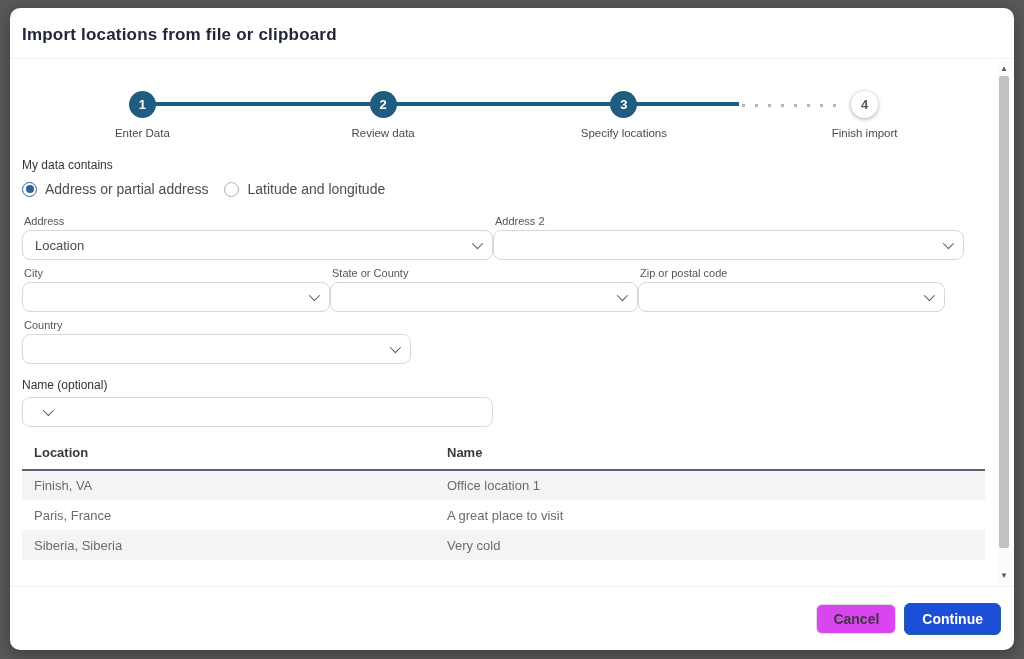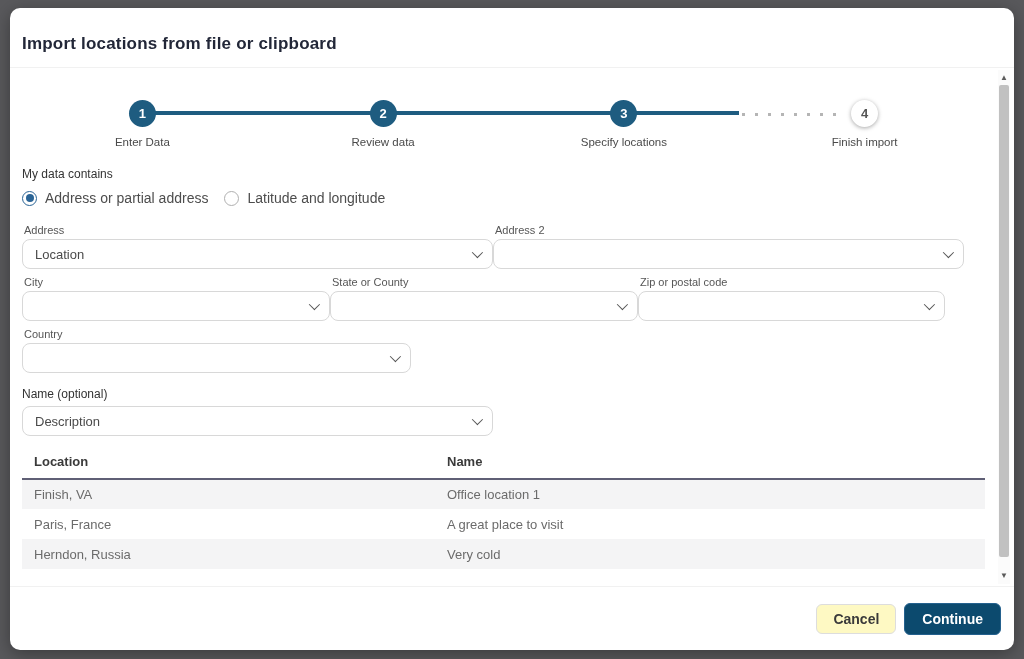--- a/index.html
+++ b/index.html
@@ -10,21 +10,21 @@
     position:relative;
     overflow:hidden;
   }
   .modal {
     position:absolute; left:10px; top:8px; width:1004px; height:642px;
     background:#ffffff; border-radius:10px;
     box-shadow:0 4px 18px rgba(0,0,0,.35);
     display:flex; flex-direction:column; overflow:hidden;
   }
   
-  .modal-header { padding:26px 12px 13px 12px; border-bottom:1px solid #f1f1f1; }
+  .modal-header { padding:17px 12px 13px 12px; border-bottom:1px solid #f1f1f1; }
   .modal-title { font-size:17px; font-weight:bold; color:#222738; letter-spacing:.2px; }
 
   
   .modal-body { flex:1; position:relative; overflow:hidden; }
   .content { position:absolute; inset:0; padding:0 29px 0 12px; }
 
   
   .stepper { position:relative; margin-top:12px; height:70px; }
   .step-line { position:absolute; top:31px; height:4px; background:#1e5c80; left:12.5%; width:62%; z-index:1; }
   .step-line-dotted { position:absolute; top:33px; height:3px; left:74.8%; width:10.5%; z-index:1;
@@ -82,22 +82,22 @@
   .scroll-arrow { position:absolute; left:0; width:12px; height:12px; color:#5a5a5a; font-size:8px; line-height:12px; text-align:center; cursor:pointer; }
   .scroll-arrow.up { top:2px; } .scroll-arrow.down { bottom:2px; }
   .scroll-thumb { position:absolute; left:1px; width:10px; top:15px; height:472px; background:#c1c1c1; border-radius:2px; cursor:pointer; }
 
   
   .modal-footer {
     height:64px; border-top:1px solid #f1f1f1;
     display:flex; align-items:center; justify-content:flex-end; gap:8px; padding-right:13px;
   }
   .btn { border-radius:6px; font-size:14px; font-weight:bold; cursor:pointer; font-family:inherit; }
-  .btn-cancel { background:#fef9c3; border:1px solid #ddd; color:#3a3a3a; padding:6px 16px; }
-  .btn-continue { background:#0c4a6e; border:1px solid #24618e; color:#fff; padding:7px 17px;text-align:center; }
+  .btn-cancel { background:#d946ef; border:1px solid #ddd; color:#3a3a3a; padding:6px 16px; }
+  .btn-continue { background:#1d4ed8; border:1px solid #24618e; color:#fff; padding:7px 17px;text-align:center; }
 </style>
 </head>
 <body>
 
 <div class="modal">
 
   <div class="modal-header">
     <div class="modal-title">Import locations from file or clipboard</div>
   </div>
 
@@ -187,21 +187,20 @@
             <span class="sel-value"></span>
             <span class="chevron"></span>
           </div>
         </div>
       </div>
 
       <div class="section-heading mt16">Name (optional)</div>
       <div class="form-row mt4">
         <div class="w-half">
           <div class="select">
-            <span class="sel-value">Description</span>
             <span class="chevron"></span>
           </div>
         </div>
       </div>
 
       <table class="preview-table">
         <thead>
           <tr>
             <th class="col-location">Location</th>
             <th>Name</th>
@@ -210,21 +209,21 @@
         <tbody>
           <tr class="striped">
             <td>Finish, VA</td>
             <td>Office location 1</td>
           </tr>
           <tr>
             <td>Paris, France</td>
             <td>A great place to visit</td>
           </tr>
           <tr class="striped">
-            <td>Herndon, Russia</td>
+            <td>Siberia, Siberia</td>
             <td>Very cold</td>
           </tr>
         </tbody>
       </table>
 
     </div>
 
     <div class="scrollbar">
       <div class="scroll-arrow up">▲</div>
       <div class="scroll-thumb"></div>

